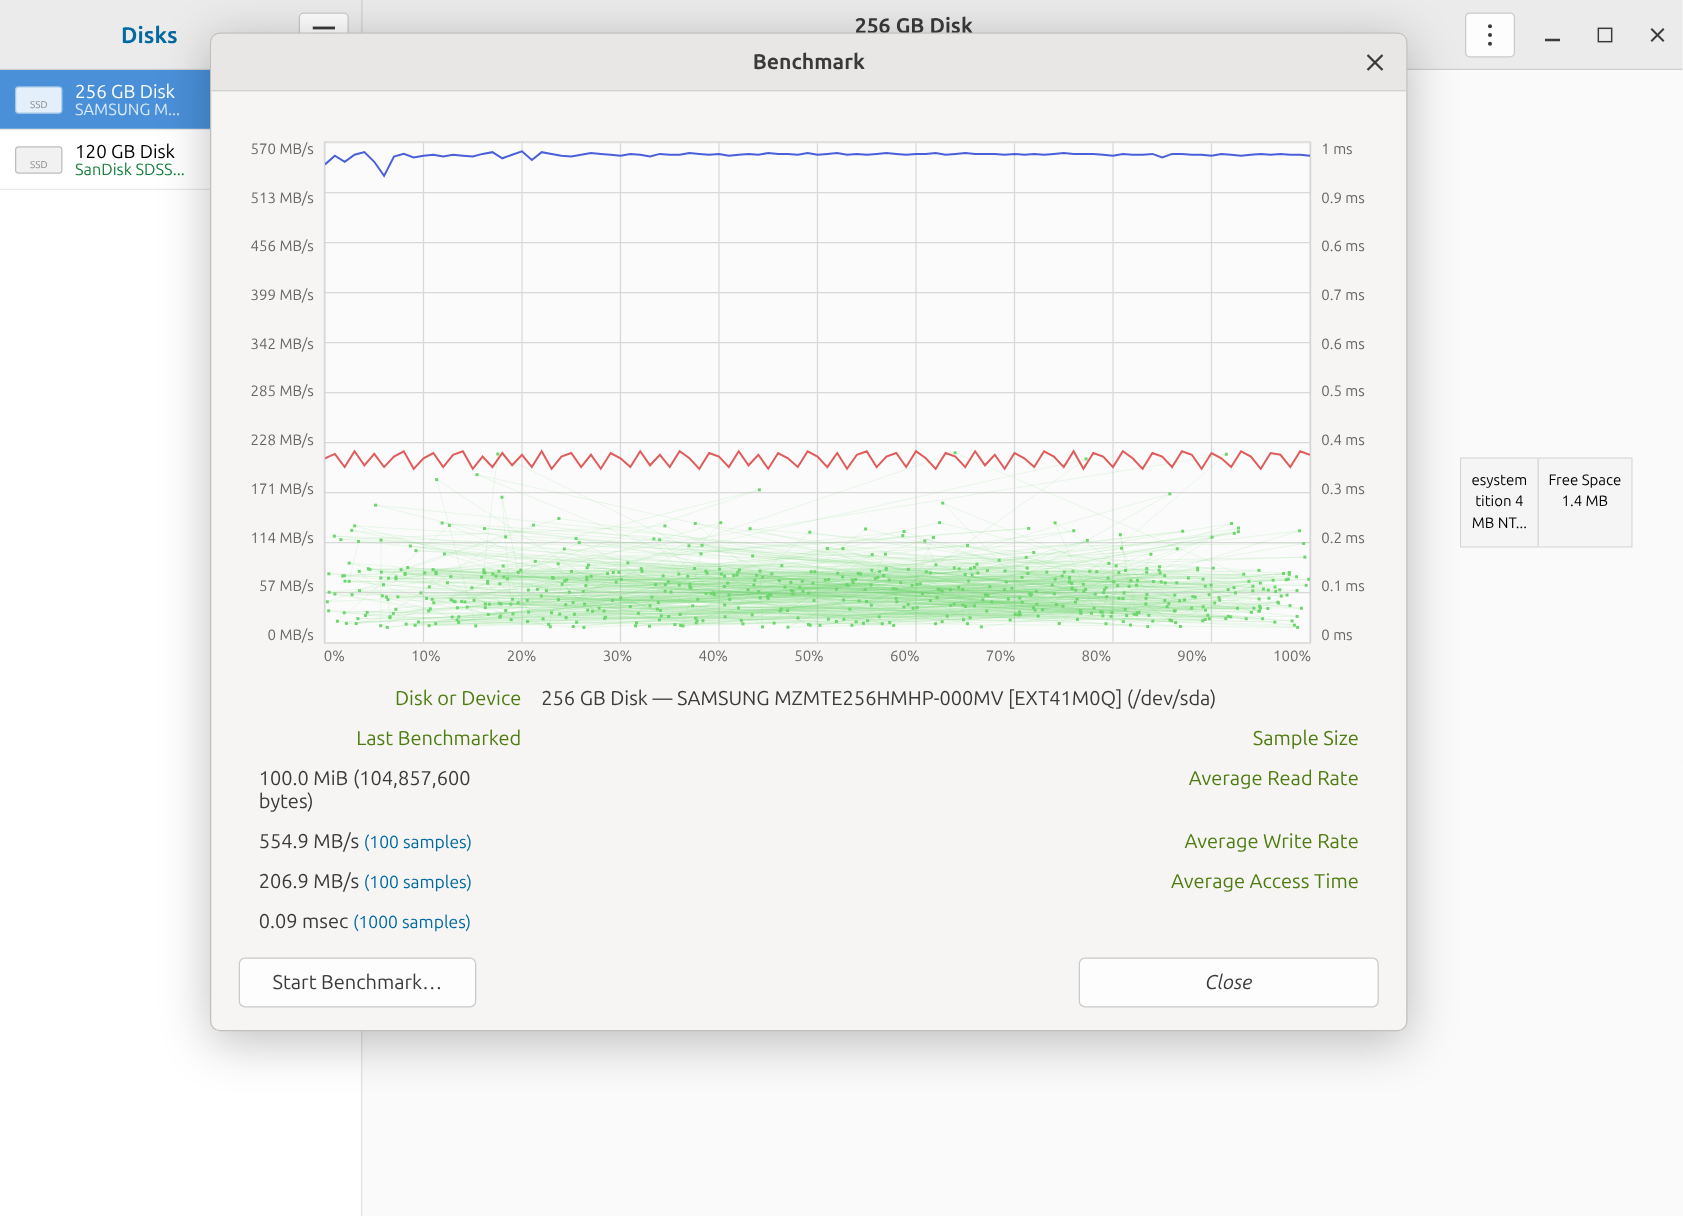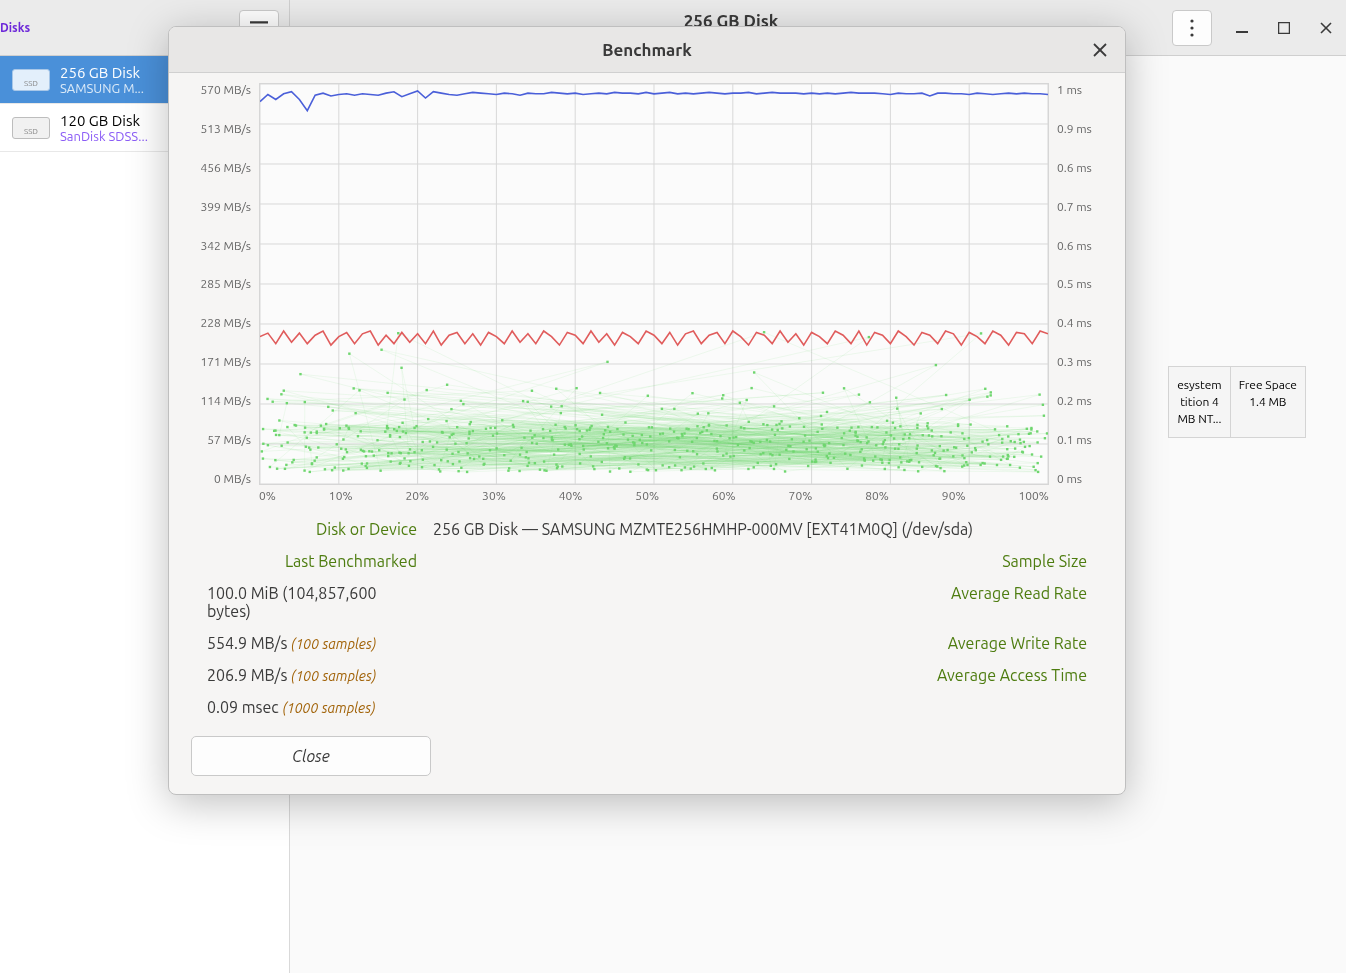--- a/index.html
+++ b/index.html
@@ -5,21 +5,21 @@
 * { box-sizing: border-box; margin: 0; padding: 0; font-family: "Ubuntu", "Cantarell", sans-serif; }
 body { background: #fafafa; width: 1346px; height: 973px; overflow: hidden; position: relative; }
 
 
 .main-window { position: absolute; top: 0; left: 0; right: 0; bottom: 0; display: flex; flex-direction: column; }
 .main-header {
   height: 56px; background: #ebebeb; border-bottom: 1px solid #cfcfcf;
   display: flex; align-items: stretch; position: relative;
 }
 .main-header .left-section { width: 290px; display: flex; align-items: center; border-right: 1px solid #cfcfcf; }
-.main-header .app-title { flex: 1; text-align: left; font-weight: 700; font-size: 12px; color: #6d28d9; }
+.main-header .app-title { flex: 1; text-align: center; font-weight: 700; font-size: 18px; color: #0369a1; }
 .hamburger-btn {
   width: 40px; height: 36px; margin-right: 10px; border: 1px solid #c9c9c9; border-radius: 4px;
   background: #fdfdfd; display: flex; align-items: center; justify-content: center; cursor: pointer;
 }
 .hamburger-btn svg { width: 18px; height: 18px; fill: #3a3a3a; }
 .main-header .center-section { flex: 1; display: flex; flex-direction: column; align-items: center; justify-content: center; }
 .main-header .center-section .disk-title { font-weight: 700; font-size: 17px; color: #3a3a3a; }
 .main-header .center-section .disk-path { font-size: 13px; color: #888; }
 .main-header .right-section { display: flex; align-items: center; padding-right: 8px; gap: 18px; }
 .icon-btn {
@@ -37,39 +37,39 @@
 }
 .disk-item.selected { background: #4a90d9; color: #fff; }
 .disk-icon {
   width: 38px; height: 22px; background: #f1f1f1; border: 1px solid #bdbdbd; border-radius: 3px;
   display: flex; align-items: flex-end; justify-content: center; font-size: 8px; color: #888; padding-bottom: 2px;
   position: relative;
 }
 .disk-item.selected .disk-icon { background: #e3effb; border-color: #a8c7e8; }
 .disk-text { display: flex; flex-direction: column; overflow: hidden; }
 .disk-text .name { font-size: 15px; white-space: nowrap; overflow: hidden; text-overflow: ellipsis; }
-.disk-text .desc { font-size: 13px; color: #8b5cf6; white-space: nowrap; overflow: hidden; text-overflow: ellipsis; }
+.disk-text .desc { font-size: 13px; color: #15803d; white-space: nowrap; overflow: hidden; text-overflow: ellipsis; }
 .disk-item.selected .desc { color: #dbeaf8; }
 
 .content-area { flex: 1; background: #fafafa; position: relative; padding: 20px; }
 .partitions {
   position: absolute; top: 310px; right: 40px; display: flex; border: 1px solid #d4d4d4;
 }
 .part-cell {
   border-left: 1px solid #d4d4d4; padding: 10px 8px; font-size: 12px; color: #000000; text-align: center;
   min-width: 60px; background: #f5f5f5; line-height: 1.4;
 }
 .part-cell:first-child { border-left: none; }
 
 
 .dialog {
   position: absolute; top: 26px; left: 168px; width: 958px;
   background: #f6f5f4; border: 1px solid #bfbfbf; border-radius: 8px;
   box-shadow: 0 8px 40px rgba(0,0,0,0.25);
-  display: flex; flex-direction: column; overflow: hidden;
+  display: flex; flex-direction: column; overflow: hidden; gap: 30px;
 }
 .dialog-header {
   height: 46px; background: #e8e7e6; border-bottom: 1px solid #d0d0d0;
   display: flex; align-items: center; justify-content: center; position: relative;
 }
 .dialog-header .title { font-weight: 700; font-size: 17px; color: #3a3a3a; }
 .dialog-header .close-btn {
   position: absolute; right: 12px; top: 50%; transform: translateY(-50%);
   width: 26px; height: 26px; display: flex; align-items: center; justify-content: center;
   cursor: pointer; color: #3a3a3a; font-size: 18px; border-radius: 3px;
@@ -81,21 +81,21 @@
 .chart-wrap { display: flex; align-items: stretch; }
 .y-left { width: 72px; display: flex; flex-direction: column; justify-content: space-between; font-size: 12px; color: #666; text-align: right; padding-right: 8px; }
 .chart-svg { flex: 1; background: #fbfbfb; border: 1px solid #d6d6d6; height: 402px; }
 .y-right { width: 58px; display: flex; flex-direction: column; justify-content: space-between; font-size: 12px; color: #666; padding-left: 8px; }
 .x-axis { display: flex; justify-content: space-between; font-size: 12px; color: #666; margin-left: 72px; margin-right: 58px; margin-top: 4px; }
 
 
 .info { margin-top: 18px; display: grid; grid-template-columns: 210px 1fr; row-gap: 14px; column-gap: 16px; padding: 0 20px; }
 .info .label { text-align: right; color: #4d7c0f; font-size: 16px; }
 .info .value { color: #3a3a3a; font-size: 16px; }
-.info .value .sub { color: #a16207; font-size: 14px; font-style: italic; }
+.info .value .sub { color: #0369a1; font-size: 14px; }
 
 
 .dialog-footer { display: flex; justify-content: space-between; margin-top: 20px; padding: 0 4px; }
 .btn {
   padding: 10px 26px; font-size: 16px; color: #3a3a3a; background: #fdfdfd;
   border: 1px solid #c9c9c9; border-radius: 5px; cursor: pointer;
 }
 .btn.close { min-width: 240px; font-style: italic; }
 </style>
 </head>
@@ -1474,17 +1474,18 @@
         <span>206.9 MB/s</span> <span class="sub">(100 samples)</span>
       </div>
 
       <div class="label">Average Access Time</div>
       <div class="value">
         <span>0.09 msec</span> <span class="sub">(1000 samples)</span>
       </div>
     </div>
 
     <div class="dialog-footer">
+      <button class="btn">Start Benchmark…</button>
       <button class="btn close">Close</button>
     </div>
 
   </div>
 </div>
 
 </body></html>

